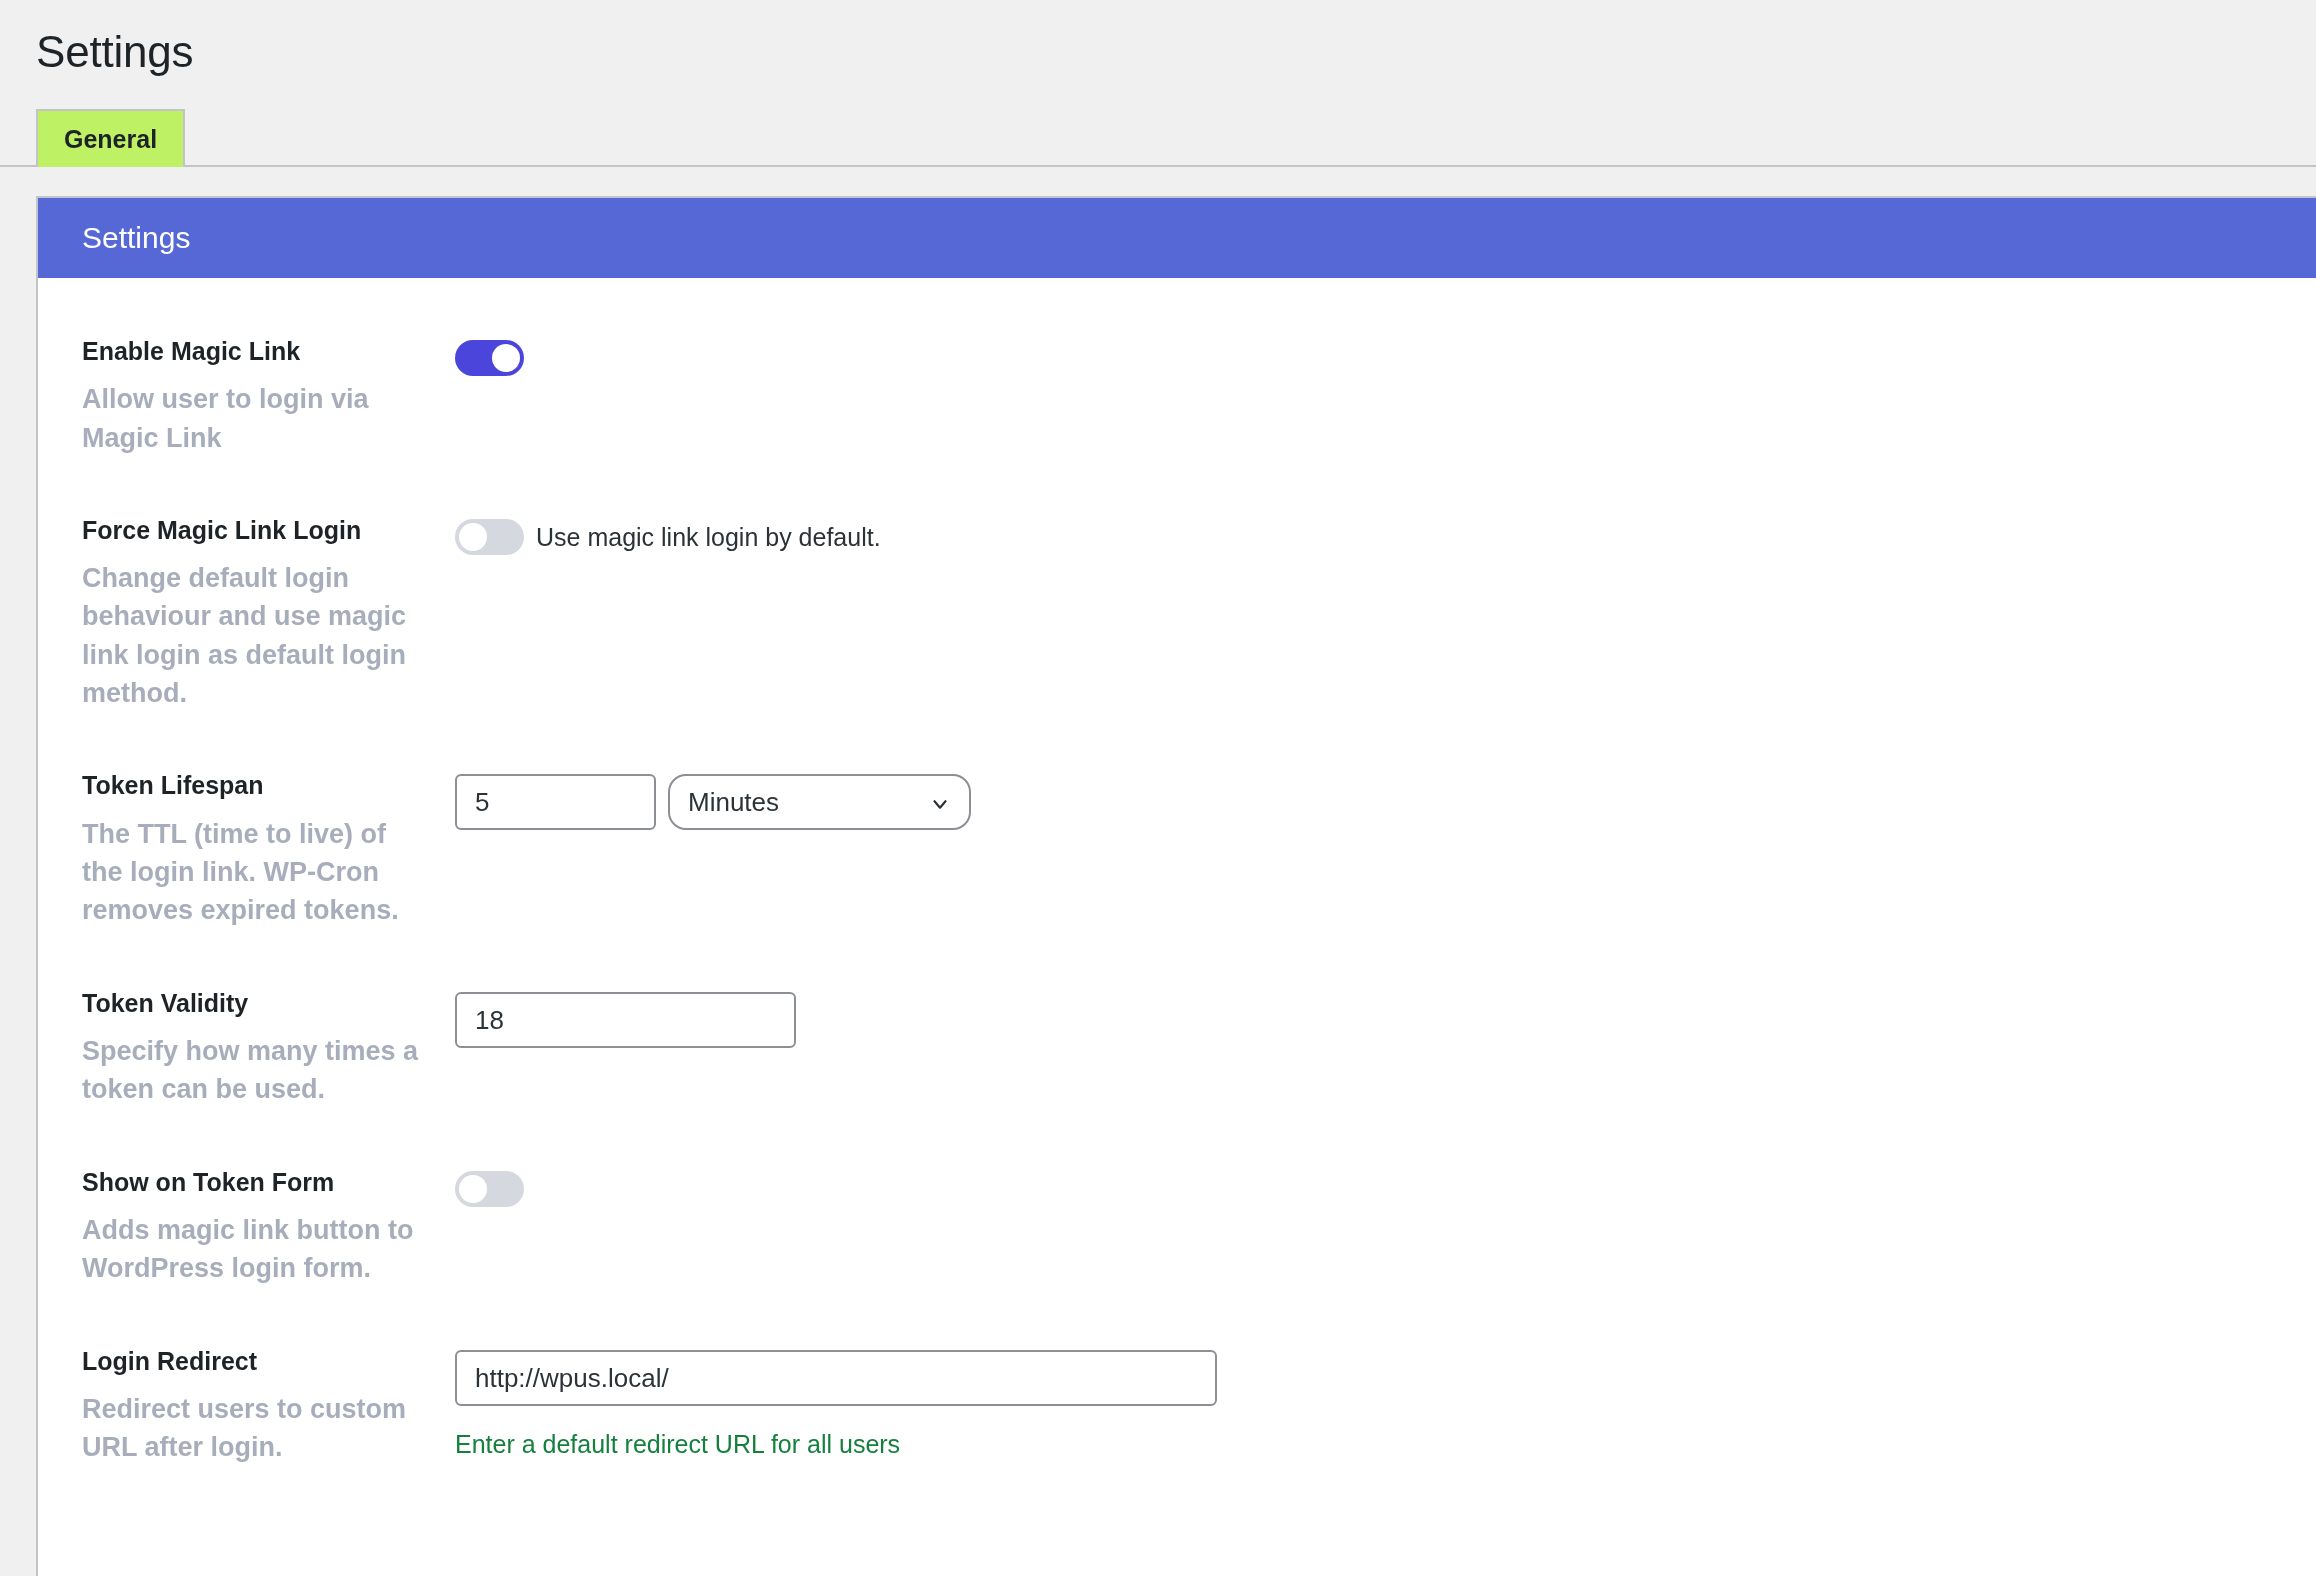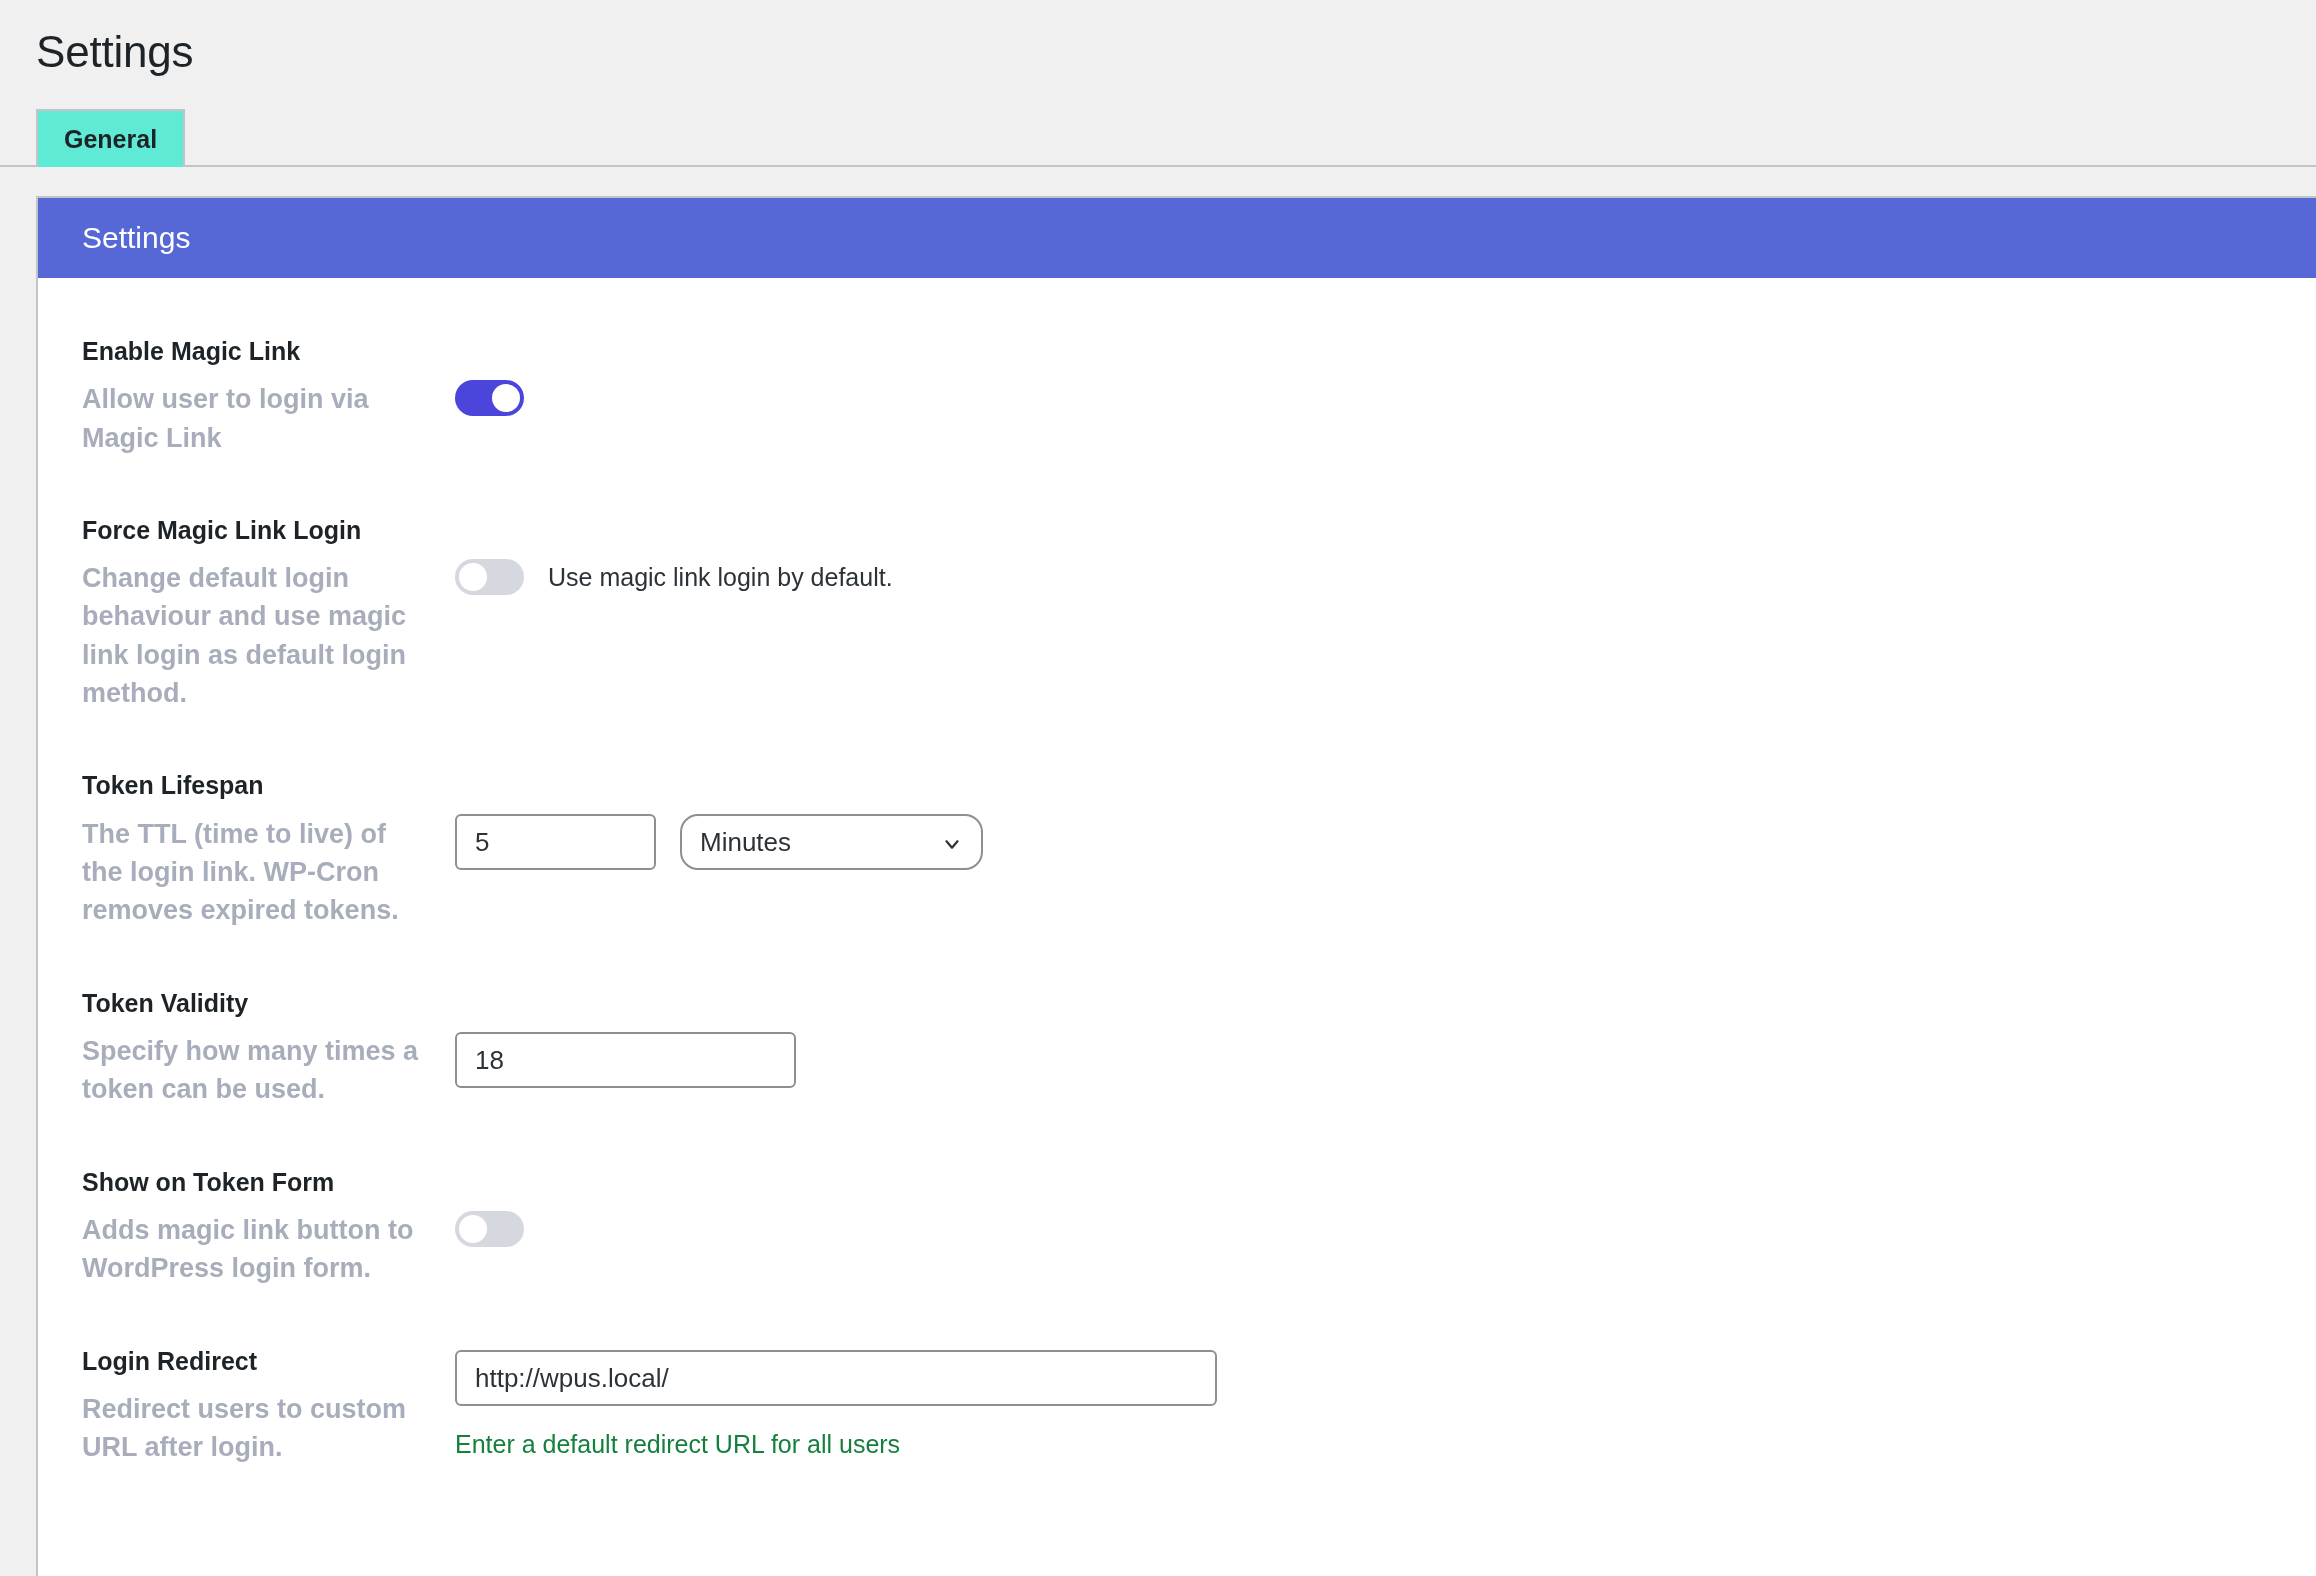--- a/index.html
+++ b/index.html
@@ -39,21 +39,21 @@
   }
   .tab {
     display: inline-flex;
     align-items: center;
     justify-content: flex-start;
     padding: 0 26px;
     height: 58px;
     font-size: 25px;
     font-weight: 700;
     color: #1d2327;
-    background: #5eead4;
+    background: #bef264;
     border: 2px solid #c3c4c7;
     border-bottom: none;
     position: relative;
     top: 2px;
     cursor: pointer;
   }
 
   
   .card {
     margin: 29px 0 0 36px;
@@ -102,22 +102,21 @@
   .setting-control-col {
     flex: 1 1 auto;
     padding-top: 4px;
     display: flex;
     flex-direction: column;
     align-items: flex-start;
   }
   .control-inline {
     display: flex;
     align-items: center;
-    gap: 24px;
-    margin-top: 40px;
+    gap: 12px;
   }
   .control-note {
     font-size: 25px;
     color: #2c3338;
     line-height: 1.3;
   }
 
   
   .toggle {
     width: 69px;

